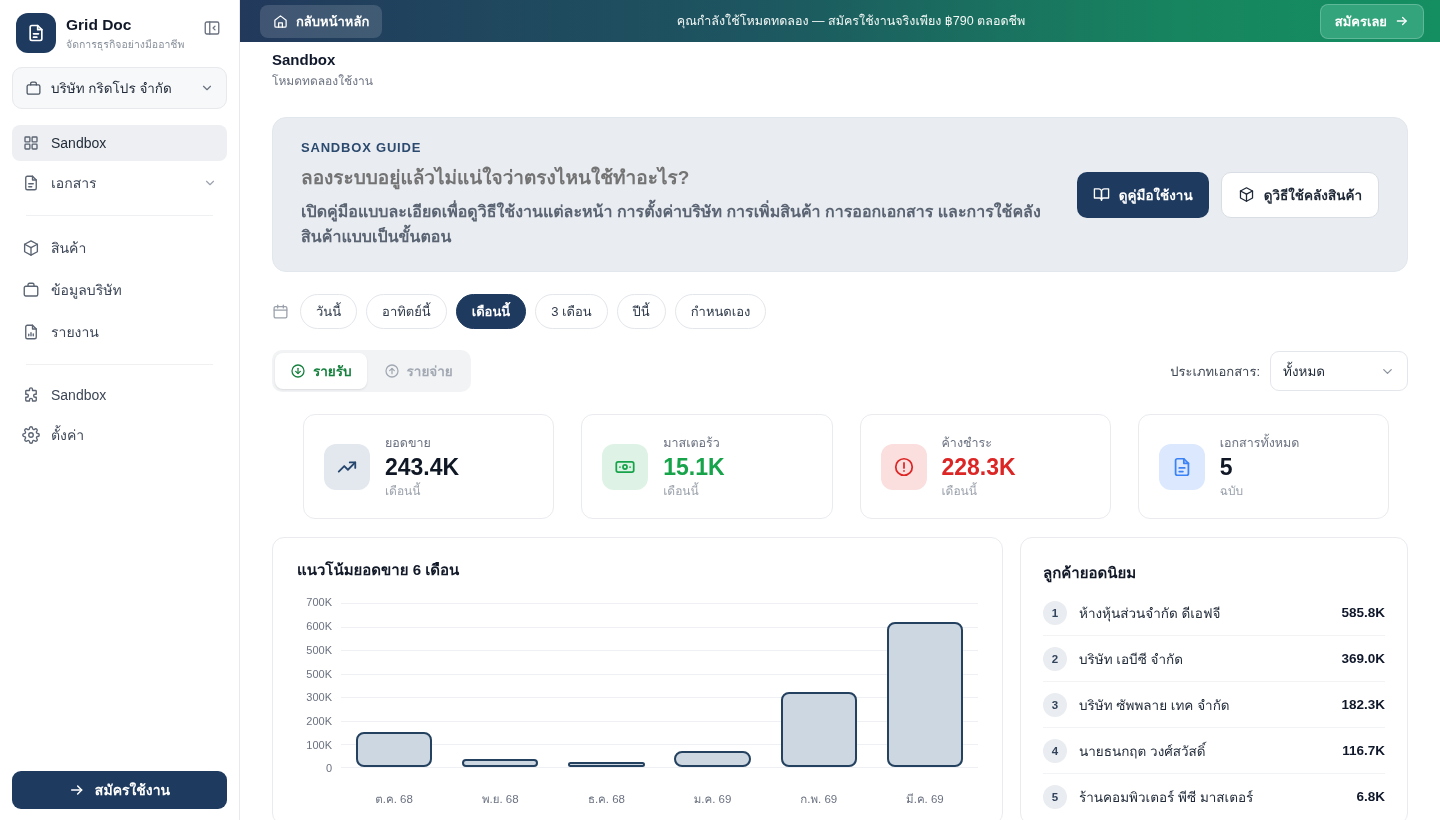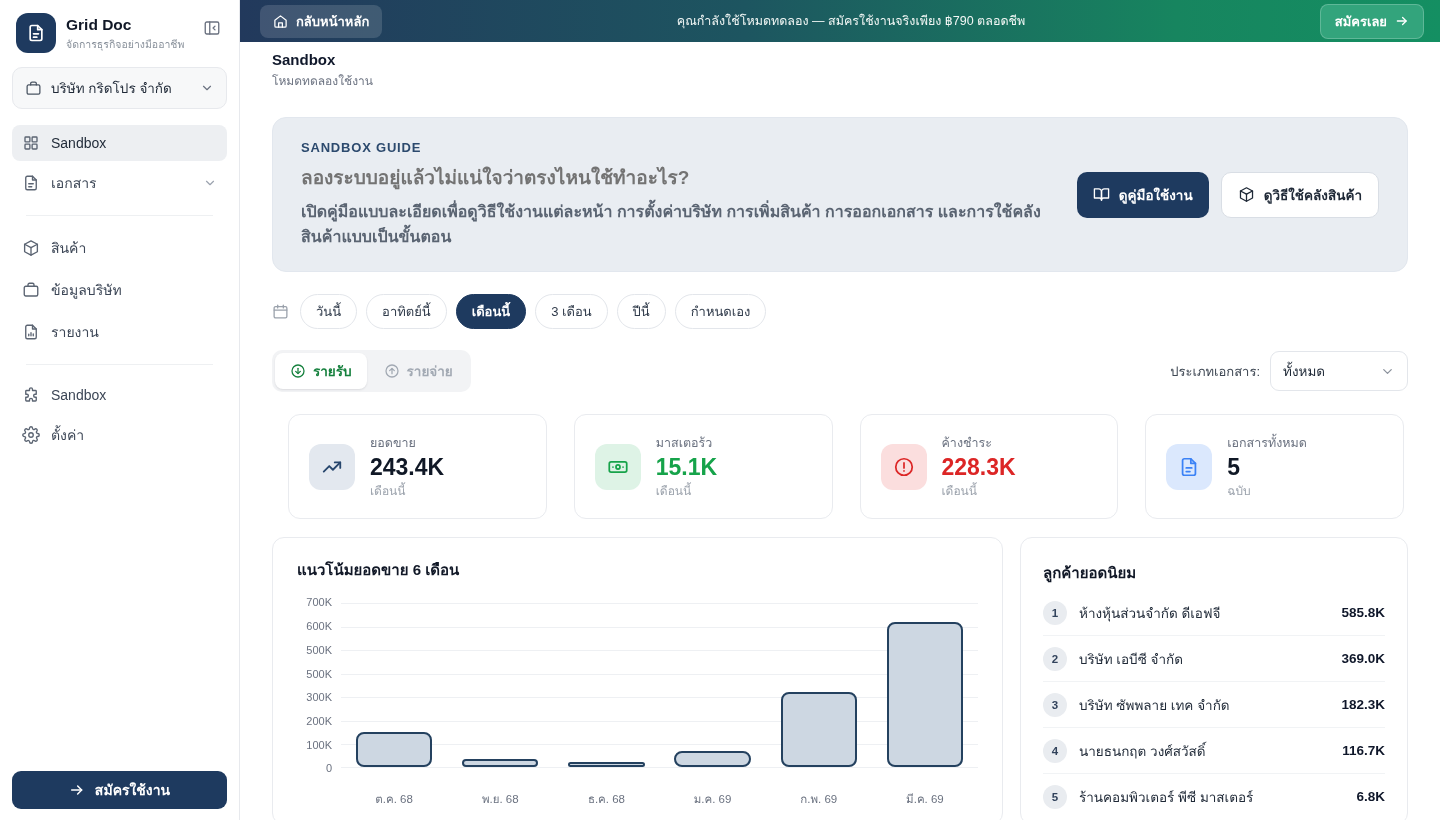--- a/index.html
+++ b/index.html
@@ -68,21 +68,21 @@
   .segment { background:#f2f3f5; border-radius:10px; padding:3px; display:flex; gap:2px; }
   .seg-opt { display:flex; align-items:center; gap:7px; border-radius:8px; padding:7px 15px;
     font-size:13.5px; font-weight:600; color:#a2a9b3; cursor:pointer; }
   .seg-opt.active { background:#fff; color:#15803d; box-shadow:0 1px 2px rgba(16,24,40,0.1); }
   .doc-filter { display:flex; align-items:center; gap:10px; }
   .doc-filter-label { font-size:13px; color:#3f4854; }
   .doc-select { width:138px; background:#fff; border:1px solid #e3e6eb; border-radius:9px;
     padding:8px 12px; display:flex; align-items:center; justify-content:space-between;
     font-size:13.5px; color:#1f2937; cursor:pointer; }
 
-  .stats-row { margin:22px 36px 0; display:grid; grid-template-columns:repeat(4,1fr); gap:27px;padding-left:12px; }
+  .stats-row { margin:22px 51px 0; display:grid; grid-template-columns:repeat(4,1fr); gap:27px;padding-left:12px; }
   .stat-card { background:#fff; border:1px solid #e9ebef; border-radius:12px; padding:18px 20px;
     display:flex; align-items:center; gap:15px; }
   .stat-iconbox { width:46px; height:46px; border-radius:12px; display:flex; align-items:center;
     justify-content:center; flex:0 0 auto; }
   .ib-navy { background:#e3e8ef; color:#27466d; }
   .ib-green { background:#def3e6; color:#17a34a; }
   .ib-red { background:#fbdede; color:#dc2626; }
   .ib-blue { background:#dbe8fd; color:#3b82f6; }
   .stat-label { font-size:12.5px; color:#6b7280; }
   .stat-value { font-size:23px; font-weight:800; color:#101826; line-height:1.15; margin-top:1px; }

